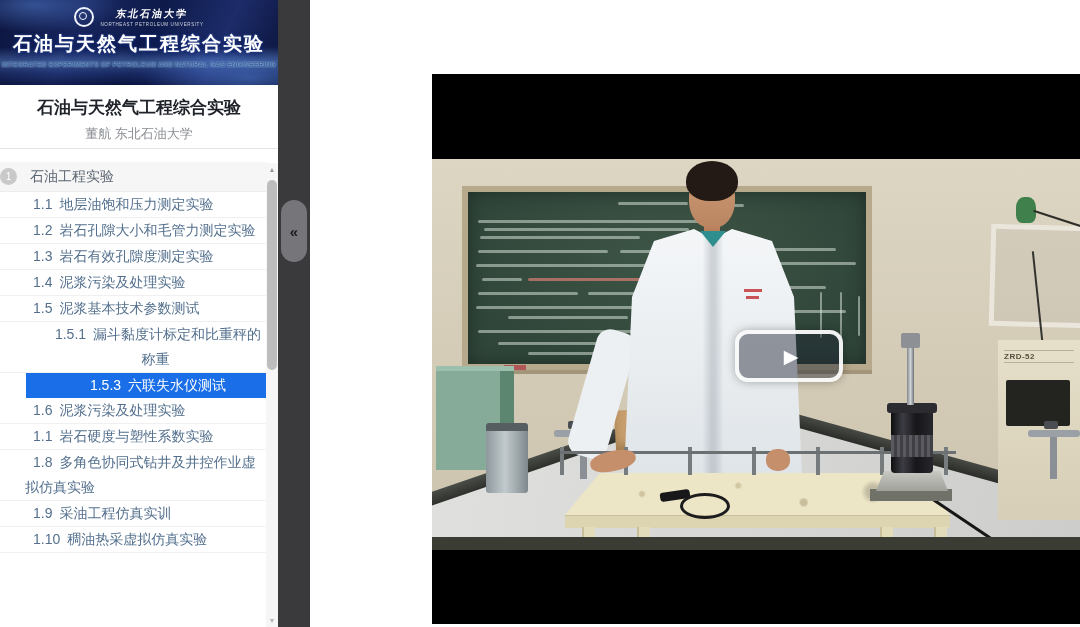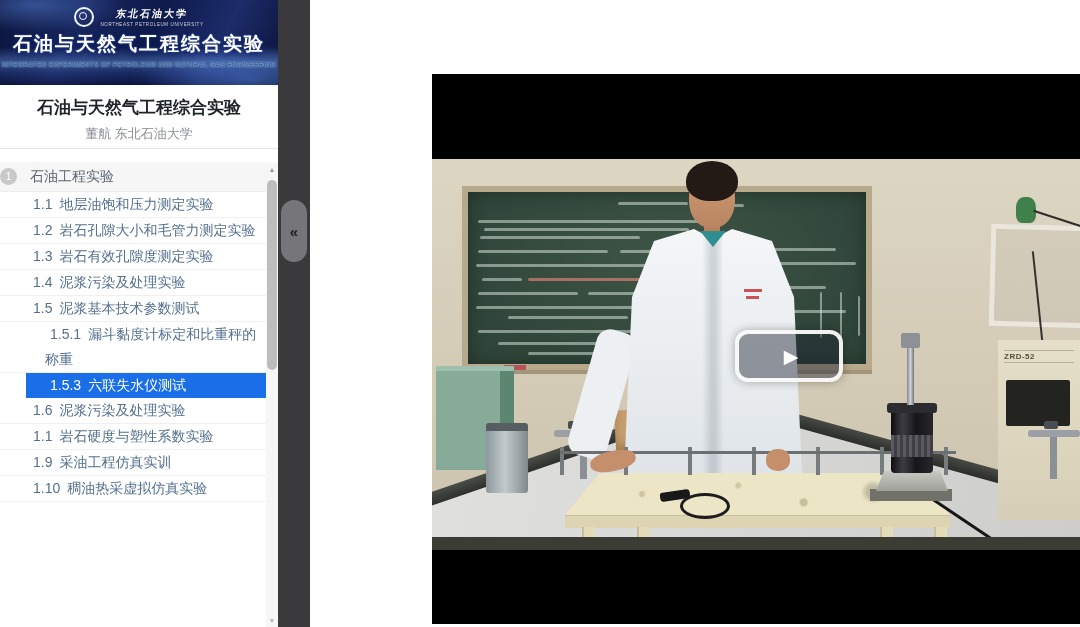--- a/index.html
+++ b/index.html
@@ -27,21 +27,21 @@
   .course-info{height:64px;box-sizing:border-box;border-bottom:1px solid #e4e4e4;text-align:center;padding-top:11px;}
   .course-title{font-size:17px;font-weight:bold;color:#1f2329;}
   .course-instructor{font-size:13px;color:#8a8e93;margin-top:6px;}
   .list-gap{height:13px;}
   .sec-header{position:relative;height:29px;line-height:29px;background:#f6f6f6;border-bottom:1px solid #ececec;
     font-size:14px;color:#5c6673;padding-left:30px;margin-right:12px;}
   .sec-badge{position:absolute;left:0;top:6px;width:17px;height:17px;border-radius:50%;background:#c9c9c9;
     color:#fff;font-size:10px;line-height:17px;text-align:center;}
   .item{font-size:14px;line-height:25px;color:#54708e;border-bottom:1px solid #f0f0f0;margin-right:12px;cursor:pointer;}
   .lvl1{padding-left:25px;text-indent:8px;}
-  .lvl2{padding-left:45px;text-indent:5px;}
+  .lvl2{padding-left:45px;text-indent:5px;text-align:center;}
   .item .num{margin-right:7px;}
   .item.selected{background:#1a6fe8;color:#fff;border-bottom:none;margin-left:26px;padding-left:19px;text-indent:5px;}
   
   .sb{position:absolute;right:0;top:163px;bottom:0;width:12px;background:#f6f6f6;}
   .sb-up{height:13px;text-align:center;font-size:7px;color:#9a9a9a;line-height:14px;}
   .sb-down{position:absolute;bottom:0;left:0;right:0;height:13px;text-align:center;font-size:7px;color:#b5b5b5;line-height:13px;}
   .sb-thumb{position:absolute;left:1px;top:17px;width:10px;height:190px;background:#bdbdbd;border-radius:5px;}
 
   
   .strip{position:absolute;left:278px;top:0;width:32px;height:627px;background:#3a3a3c;}
@@ -166,20 +166,21 @@
       <div id="items">
           <div class="item lvl1"><span class="num">1.1</span><span>地层油饱和压力测定实验</span></div>
           <div class="item lvl1"><span class="num">1.2</span><span>岩石孔隙大小和毛管力测定实验</span></div>
           <div class="item lvl1"><span class="num">1.3</span><span>岩石有效孔隙度测定实验</span></div>
           <div class="item lvl1"><span class="num">1.4</span><span>泥浆污染及处理实验</span></div>
           <div class="item lvl1"><span class="num">1.5</span><span>泥浆基本技术参数测试</span></div>
           <div class="item lvl2"><span class="num">1.5.1</span><span>漏斗黏度计标定和比重秤的称重</span></div>
           <div class="item lvl2 selected"><span class="num">1.5.3</span><span>六联失水仪测试</span></div>
           <div class="item lvl1"><span class="num">1.6</span><span>泥浆污染及处理实验</span></div>
           <div class="item lvl1"><span class="num">1.1</span><span>岩石硬度与塑性系数实验</span></div>
+          <div class="item lvl1"><span class="num">1.8</span><span>多角色协同式钻井及井控作业虚拟仿真实验</span></div>
           <div class="item lvl1"><span class="num">1.9</span><span>采油工程仿真实训</span></div>
           <div class="item lvl1"><span class="num">1.10</span><span>稠油热采虚拟仿真实验</span></div>
         </div>
     </div>
 
     <div class="sb">
       <div class="sb-up">▲</div>
       <div class="sb-thumb"></div>
       <div class="sb-down">▼</div>
     </div>

